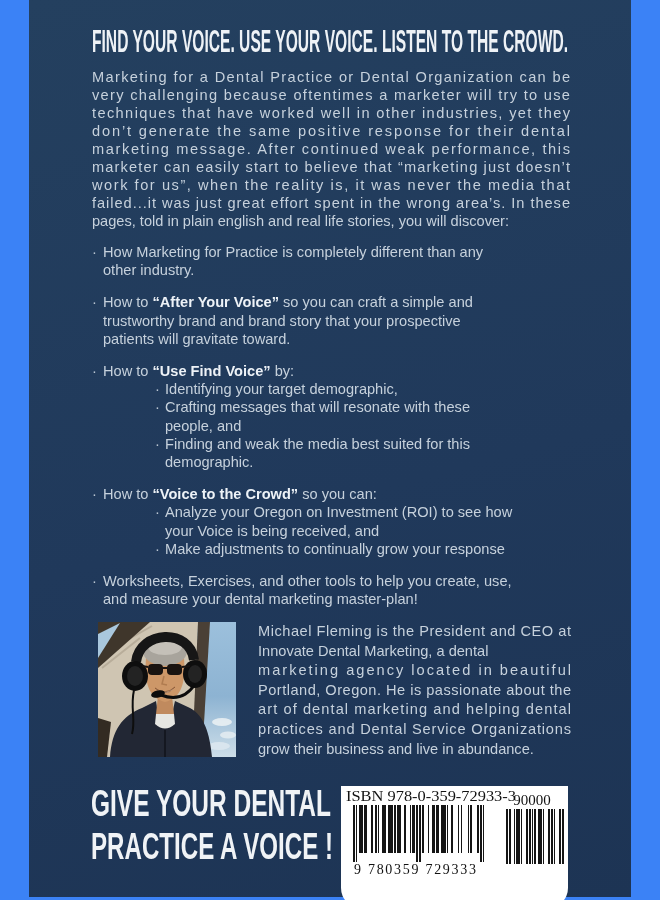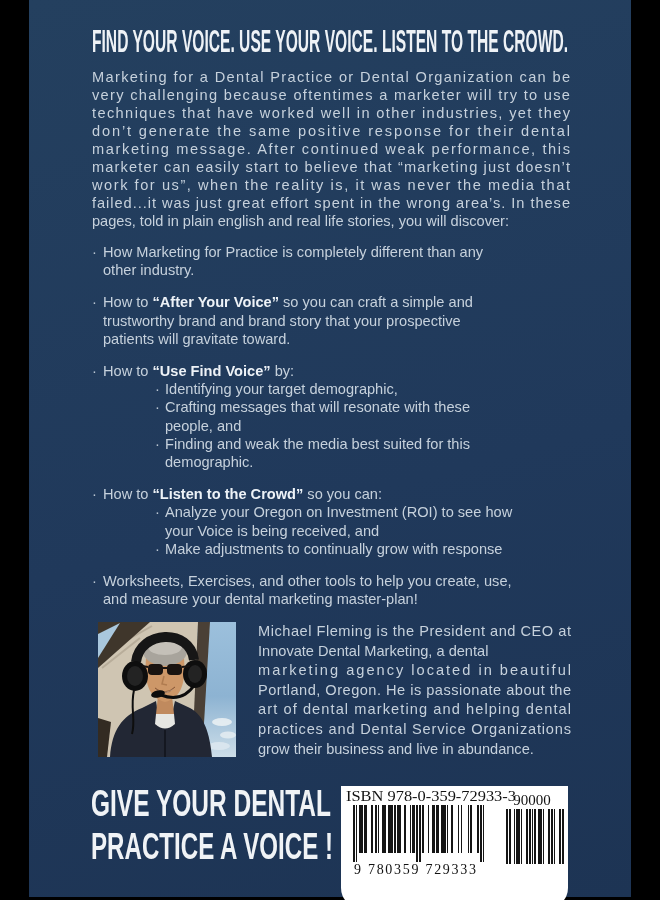--- a/index.html
+++ b/index.html
@@ -1,16 +1,16 @@
 <!DOCTYPE html>
 <html><head>
 <meta charset="utf-8">
 <style>
   html,body{margin:0;padding:0;background:#ffffff;}
-  .page{position:relative;width:660px;height:900px;background:#000000;overflow:hidden;
+  .page{position:relative;width:660px;height:900px;background:#3b82f6;overflow:hidden;
         font-family:"Liberation Sans",sans-serif;}
   .panel{position:absolute;left:29px;top:0;width:602px;height:897px;
          background:linear-gradient(165deg,#24405f 0%,#20395b 55%,#1d3454 100%);}
   .abs{position:absolute;}
 
   #headline-svg{left:63px;top:26px;}
   .headline-text{font-size:26px;font-weight:700;fill:#eef2f6;font-family:"Liberation Sans",sans-serif;}
 
   #intro-svg{left:63px;top:68px;}
   #intro-svg text,#bio-svg text{font-size:14.6px;fill:#c6d1dc;font-family:"Liberation Sans",sans-serif;}
@@ -68,22 +68,22 @@
 patients will gravitate toward.</span></div>
         </div>
         <div class="b-item">
           <span class="b-marker">·</span>
           <div class="b-text"><span>How to </span><span class="b-bold">“Use Find Voice”</span><span> by:</span><div class="b-sub"><span class="b-marker">·</span><div class="b-subtext">Identifying your target demographic,</div></div><div class="b-sub"><span class="b-marker">·</span><div class="b-subtext">Crafting messages that will resonate with these
 people, and</div></div><div class="b-sub"><span class="b-marker">·</span><div class="b-subtext">Finding and weak the media best suited for this
 demographic.</div></div></div>
         </div>
         <div class="b-item">
           <span class="b-marker">·</span>
-          <div class="b-text"><span>How to </span><span class="b-bold">“Listen to the Crowd”</span><span> so you can:</span><div class="b-sub"><span class="b-marker">·</span><div class="b-subtext">Analyze your Oregon on Investment (ROI) to see how
-your Voice is being received, and</div></div><div class="b-sub"><span class="b-marker">·</span><div class="b-subtext">Make adjustments to continually grow with response</div></div></div>
+          <div class="b-text"><span>How to </span><span class="b-bold">“Voice to the Crowd”</span><span> so you can:</span><div class="b-sub"><span class="b-marker">·</span><div class="b-subtext">Analyze your Oregon on Investment (ROI) to see how
+your Voice is being received, and</div></div><div class="b-sub"><span class="b-marker">·</span><div class="b-subtext">Make adjustments to continually grow your response</div></div></div>
         </div>
         <div class="b-item">
           <span class="b-marker">·</span>
           <div class="b-text"><span>Worksheets, Exercises, and other tools to help you create, use,
 and measure your dental marketing master-plan!</span></div>
         </div>
       </div>
 
     <svg id="photo-svg" class="abs" width="138" height="135" viewBox="0 0 138 135">
       <defs>

